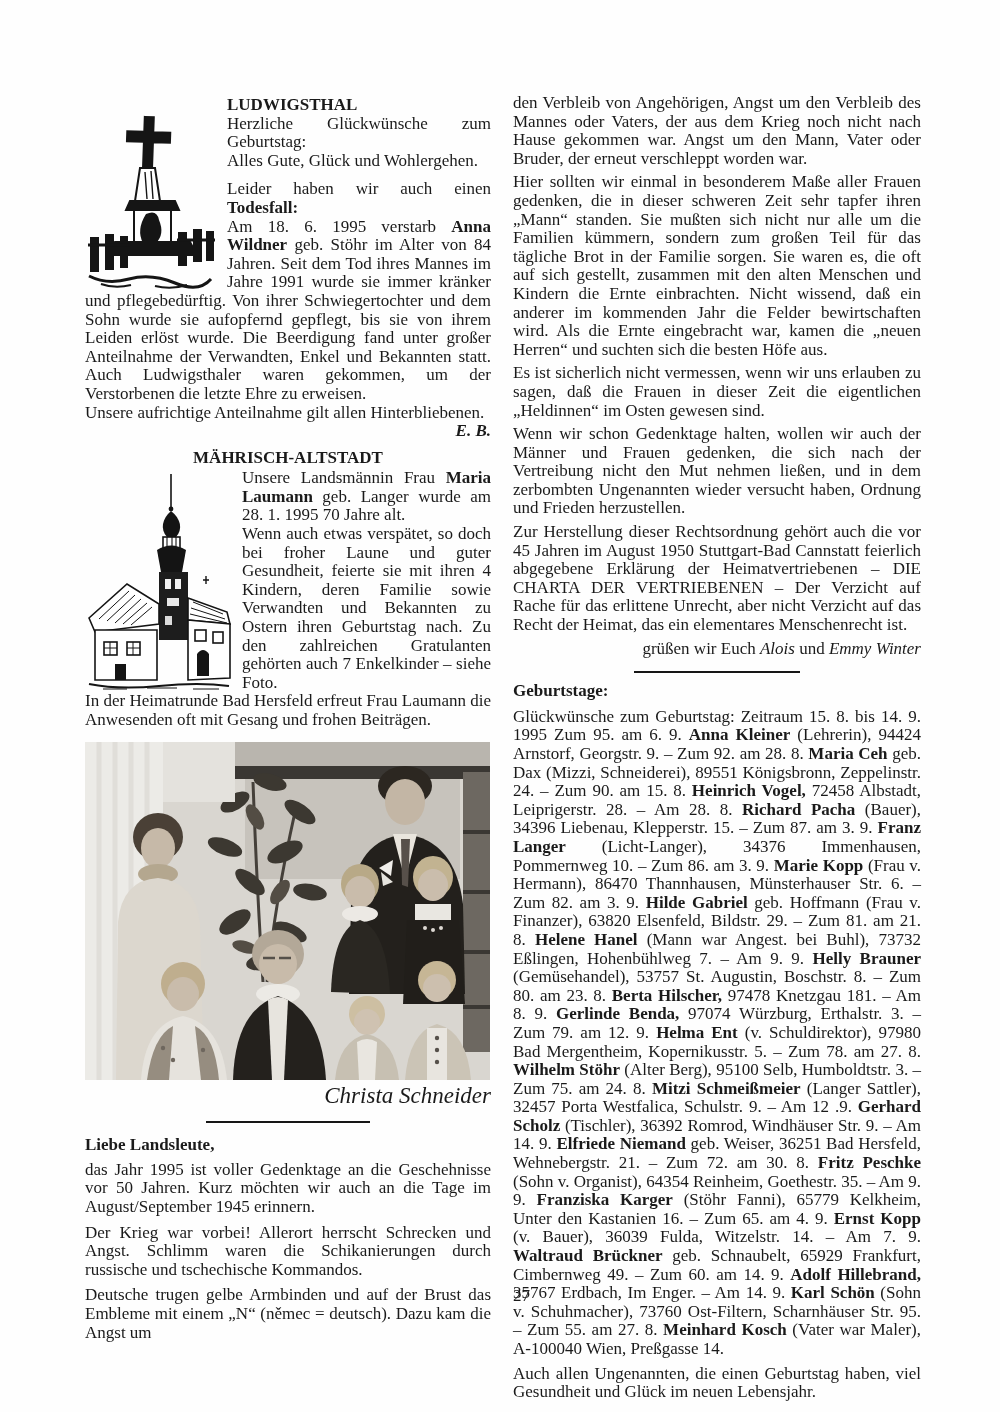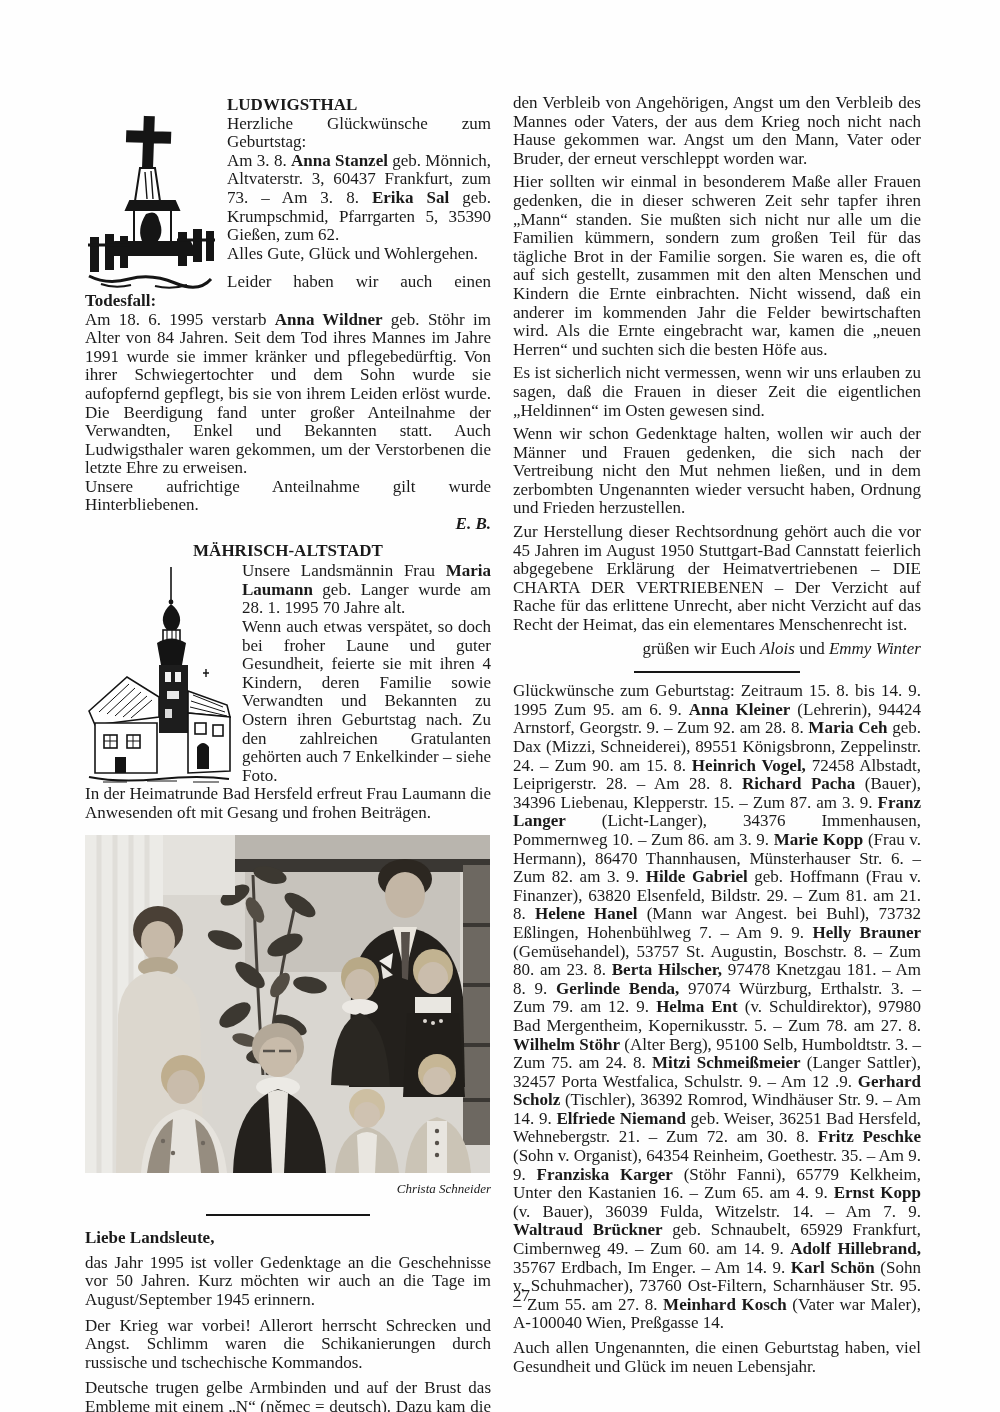--- a/index.html
+++ b/index.html
@@ -14,21 +14,21 @@
   .par{margin-bottom:5px;}
   .gap10{height:10px;}
   .heading-bold{font-weight:bold;}
   .heading-center{font-weight:bold;text-align:center;margin:8px 0 2px;}
   .right{text-align:right;font-weight:bold;}
   .italic{font-style:italic;}
   .monument-fig{float:left;width:132px;height:180px;margin:14px 10px 0 0;}
   .church-fig{float:left;width:148px;height:218px;margin:3px 9px 0 0;}
   .photo-wrap{clear:both;margin-top:12px;}
   .photo-wrap svg{display:block;}
-  .caption{text-align:right;font-style:italic;margin-top:7px;font-size:13px;}
+  .caption{text-align:right;font-style:italic;margin-top:7px;font-size:23px;}
   .rule{width:166px;border-top:2px solid #161616;margin:13px auto 9px;}
   .rule-left{width:164px;border-top:2px solid #161616;margin:16px auto 13px;}
   .landsleute-heading{font-weight:bold;margin-bottom:6px;}
   .landsleute .par{margin-bottom:7px;}
   .gb-heading{font-weight:bold;margin-bottom:7px;}
   .gb-close{margin-top:6px;}
   .signoff{text-align:right;}
   .pageno{position:absolute;left:513px;top:1287px;width:408px;}
 </style>
 </head>
@@ -54,26 +54,25 @@
           <rect x="93" y="122" width="9" height="34" fill="#151515" stroke="none"></rect>
           <rect x="108" y="119" width="9" height="33" fill="#151515" stroke="none"></rect>
           <rect x="121" y="121" width="8" height="30" fill="#151515" stroke="none"></rect>
           <path d="M3,135 h42 M92,130 h38" stroke-width="3"></path>
           <path d="M4,166 q18,9 40,3 t46,4 t36,-4" stroke-width="3"></path>
           <path d="M16,174 q14,5 30,1 M70,176 q16,4 32,-1" stroke-width="2"></path>
         </g>
       </svg>
       <div class="heading-bold">LUDWIGSTHAL</div>
       <p><span>Herzliche Glückwünsche zum Geburtstag:</span></p>
-      <p><span>Am 3. 8. </span><span style="font-weight: bold;">Anna Stanzel</span><span> geb. Mönnich, Altvaterstr. 3, 60437 Frankfurt, zum 73. – Am 3. 8. </span><span style="font-weight: bold;">Erika Sal</span><span> geb. Krumpschmid, Pfarrgarten 5, 35390 Gießen, zum 62.</span></p>
       <p><span>Alles Gute, Glück und Wohlergehen.</span></p>
       <div class="gap10"></div>
       <p><span>Leider haben wir auch einen </span><span style="font-weight: bold;">Todesfall:</span></p>
       <p><span>Am 18. 6. 1995 verstarb </span><span style="font-weight: bold;">Anna Wildner</span><span> geb. Stöhr im Alter von 84 Jahren. Seit dem Tod ihres Mannes im Jahre 1991 wurde sie immer kränker und pflegebedürftig. Von ihrer Schwiegertochter und dem Sohn wurde sie aufopfernd gepflegt, bis sie von ihrem Leiden erlöst wurde. Die Beerdigung fand unter großer Anteilnahme der Verwandten, Enkel und Bekannten statt. Auch Ludwigsthaler waren gekommen, um der Verstorbenen die letzte Ehre zu erweisen.</span></p>
-      <p><span>Unsere aufrichtige Anteilnahme gilt wurde Hinterbliebenen.</span></p>
+      <p><span>Unsere aufrichtige Anteilnahme gilt allen Hinterbliebenen.</span></p>
       <p class="right italic">E. B.</p>
     </section>
 
     <section>
       <div class="heading-center">MÄHRISCH-ALTSTADT</div>
       <svg class="church-fig" viewBox="0 0 148 218" aria-hidden="true">
         <g stroke="#141414" stroke-width="1.6" fill="none">
           <line x1="86" y1="2" x2="86" y2="38"></line>
           <circle cx="86" cy="37" r="2.4" fill="#141414" stroke="none"></circle>
           <path d="M86,39 c-9,8 -11,18 -4,26 h9 c7,-8 5,-18 -5,-26 z" fill="#141414" stroke="none"></path>
@@ -214,19 +213,20 @@
       <p class="par"><span>Hier sollten wir einmal in besonderem Maße aller Frauen gedenken, die in dieser schweren Zeit sehr tapfer ihren „Mann“ standen. Sie mußten sich nicht nur alle um die Familien kümmern, sondern zum großen Teil für das tägliche Brot in der Familie sorgen. Sie waren es, die oft auf sich gestellt, zusammen mit den alten Menschen und Kindern die Ernte einbrachten. Nicht wissend, daß ein anderer im kommenden Jahr die Felder bewirtschaften wird. Als die Ernte eingebracht war, kamen die „neuen Herren“ und suchten sich die besten Höfe aus.</span></p>
       <p class="par"><span>Es ist sicherlich nicht vermessen, wenn wir uns erlauben zu sagen, daß die Frauen in dieser Zeit die eigentlichen „Heldinnen“ im Osten gewesen sind.</span></p>
       <p class="par"><span>Wenn wir schon Gedenktage halten, wollen wir auch der Männer und Frauen gedenken, die sich nach der Vertreibung nicht den Mut nehmen ließen, und in dem zerbombten Ungenannten wieder versucht haben, Ordnung und Frieden herzustellen.</span></p>
       <p class="par"><span>Zur Herstellung dieser Rechtsordnung gehört auch die vor 45 Jahren im August 1950 Stuttgart-Bad Cannstatt feierlich abgegebene Erklärung der Heimatvertriebenen – DIE CHARTA DER VERTRIEBENEN – Der Verzicht auf Rache für das erlittene Unrecht, aber nicht Verzicht auf das Recht der Heimat, das ein elementares Menschenrecht ist.</span></p>
       <p class="signoff"><span>grüßen wir Euch </span><span style="font-style: italic;">Alois</span><span> und </span><span style="font-style: italic;">Emmy Winter</span></p>
     </section>
 
     <div class="rule"></div>
 
     <section>
+      <div class="gb-heading">Geburtstage:</div>
       <p><span>Glückwünsche zum Geburtstag: Zeitraum 15. 8. bis 14. 9. 1995 Zum 95. am 6. 9. </span><span style="font-weight: bold;">Anna Kleiner</span><span> (Lehrerin), 94424 Arnstorf, Georgstr. 9. – Zum 92. am 28. 8. </span><span style="font-weight: bold;">Maria Ceh</span><span> geb. Dax (Mizzi, Schneiderei), 89551 Königsbronn, Zeppelinstr. 24. – Zum 90. am 15. 8. </span><span style="font-weight: bold;">Heinrich Vogel,</span><span> 72458 Albstadt, Leiprigerstr. 28. – Am 28. 8. </span><span style="font-weight: bold;">Richard Pacha</span><span> (Bauer), 34396 Liebenau, Klepperstr. 15. – Zum 87. am 3. 9. </span><span style="font-weight: bold;">Franz Langer</span><span> (Licht-Langer), 34376 Immenhausen, Pommernweg 10. – Zum 86. am 3. 9. </span><span style="font-weight: bold;">Marie Kopp</span><span> (Frau v. Hermann), 86470 Thannhausen, Münsterhauser Str. 6. – Zum 82. am 3. 9. </span><span style="font-weight: bold;">Hilde Gabriel</span><span> geb. Hoffmann (Frau v. Finanzer), 63820 Elsenfeld, Bildstr. 29. – Zum 81. am 21. 8. </span><span style="font-weight: bold;">Helene Hanel</span><span> (Mann war Angest. bei Buhl), 73732 Eßlingen, Hohenbühlweg 7. – Am 9. 9. </span><span style="font-weight: bold;">Helly Brauner</span><span> (Gemüsehandel), 53757 St. Augustin, Boschstr. 8. – Zum 80. am 23. 8. </span><span style="font-weight: bold;">Berta Hilscher,</span><span> 97478 Knetzgau 181. – Am 8. 9. </span><span style="font-weight: bold;">Gerlinde Benda,</span><span> 97074 Würzburg, Erthalstr. 3. – Zum 79. am 12. 9. </span><span style="font-weight: bold;">Helma Ent</span><span> (v. Schuldirektor), 97980 Bad Mergentheim, Kopernikusstr. 5. – Zum 78. am 27. 8. </span><span style="font-weight: bold;">Wilhelm Stöhr</span><span> (Alter Berg), 95100 Selb, Humboldtstr. 3. – Zum 75. am 24. 8. </span><span style="font-weight: bold;">Mitzi Schmeißmeier</span><span> (Langer Sattler), 32457 Porta Westfalica, Schulstr. 9. – Am 12 .9. </span><span style="font-weight: bold;">Gerhard Scholz</span><span> (Tischler), 36392 Romrod, Windhäuser Str. 9. – Am 14. 9. </span><span style="font-weight: bold;">Elfriede Niemand</span><span> geb. Weiser, 36251 Bad Hersfeld, Wehnebergstr. 21. – Zum 72. am 30. 8. </span><span style="font-weight: bold;">Fritz Peschke</span><span> (Sohn v. Organist), 64354 Reinheim, Goethestr. 35. – Am 9. 9. </span><span style="font-weight: bold;">Franziska Karger</span><span> (Stöhr Fanni), 65779 Kelkheim, Unter den Kastanien 16. – Zum 65. am 4. 9. </span><span style="font-weight: bold;">Ernst Kopp</span><span> (v. Bauer), 36039 Fulda, Witzelstr. 14. – Am 7. 9. </span><span style="font-weight: bold;">Waltraud Brückner</span><span> geb. Schnaubelt, 65929 Frankfurt, Cimbernweg 49. – Zum 60. am 14. 9. </span><span style="font-weight: bold;">Adolf Hillebrand,</span><span> 35767 Erdbach, Im Enger. – Am 14. 9. </span><span style="font-weight: bold;">Karl Schön</span><span> (Sohn v. Schuhmacher), 73760 Ost-Filtern, Scharnhäuser Str. 95. – Zum 55. am 27. 8. </span><span style="font-weight: bold;">Meinhard Kosch</span><span> (Vater war Maler), A-100040 Wien, Preßgasse 14.</span></p>
       <p class="gb-close"><span>Auch allen Ungenannten, die einen Geburtstag haben, viel Gesundheit und Glück im neuen Lebensjahr.</span></p>
     </section>
   </div>
 
   <div class="pageno">27</div>
 </div>
 
 </body></html>

